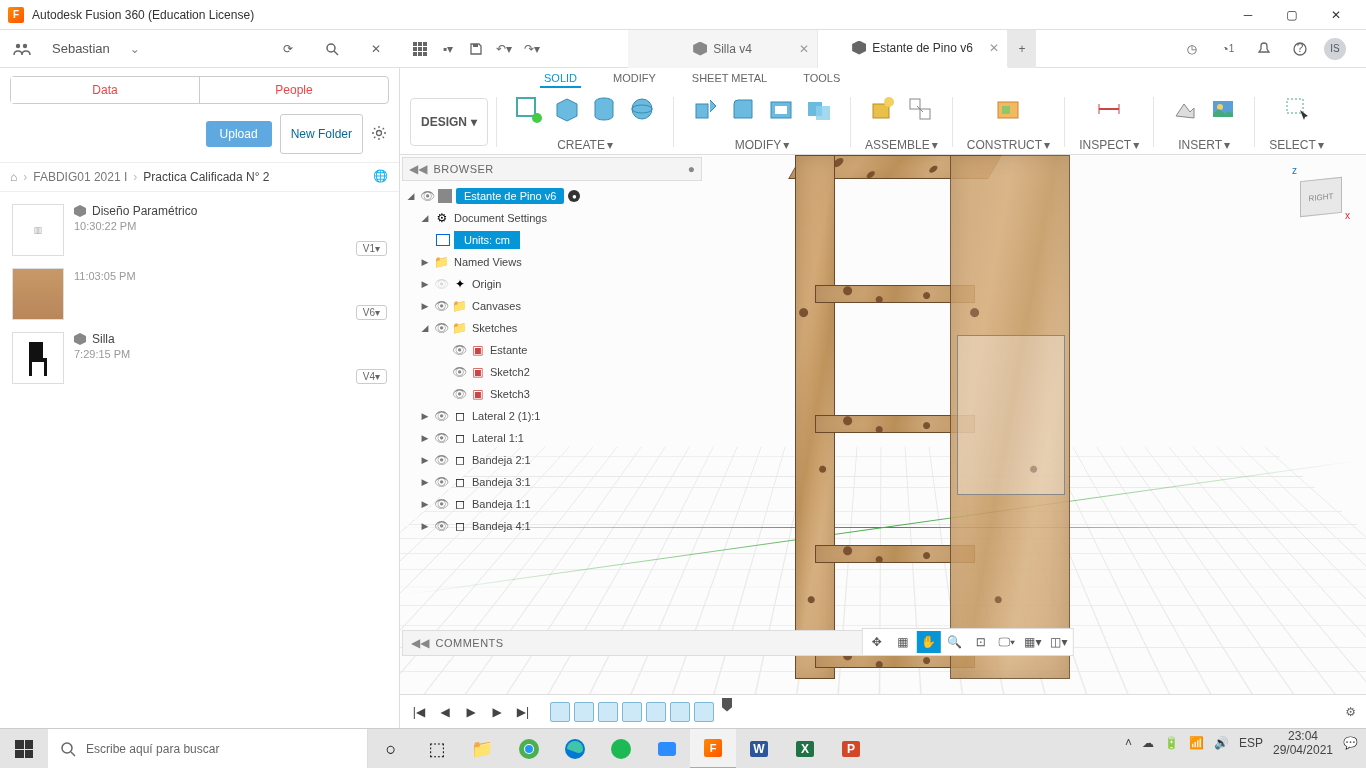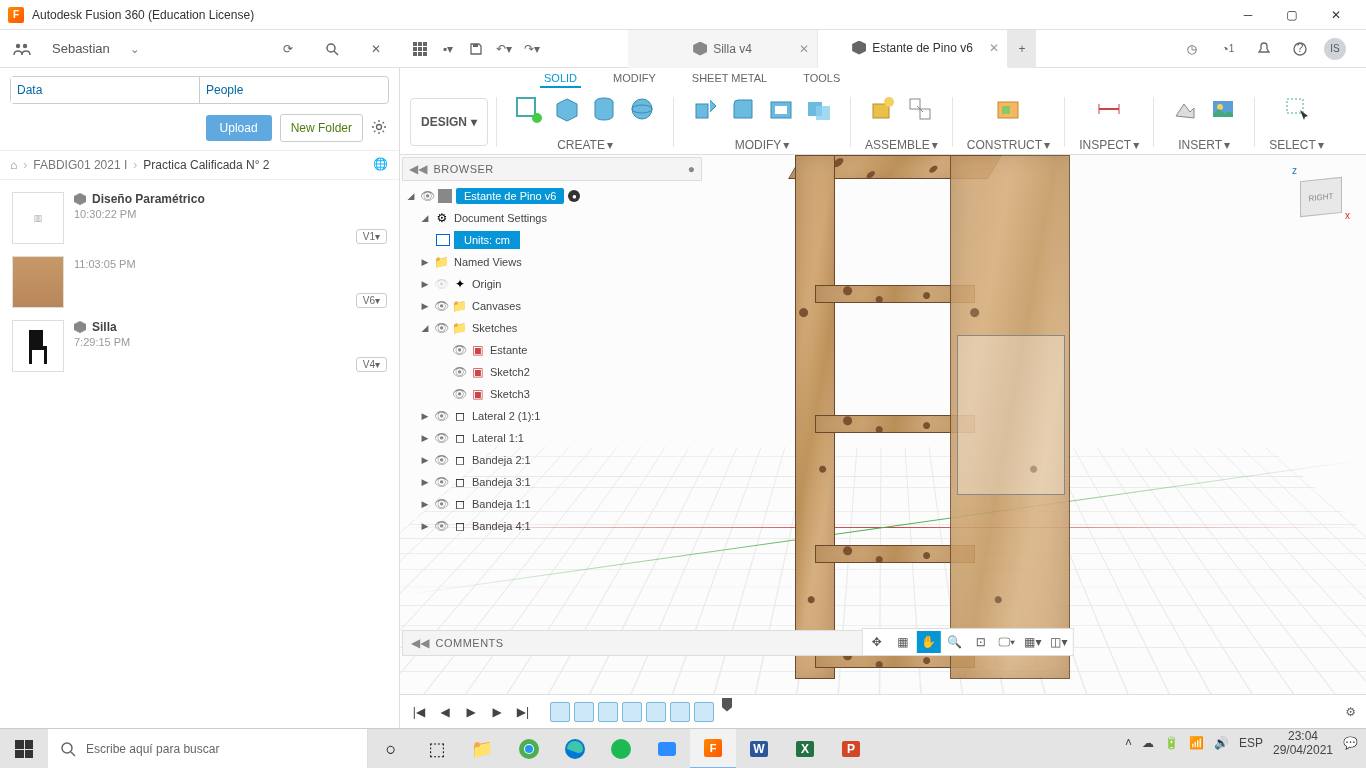--- a/index.html
+++ b/index.html
@@ -21,38 +21,38 @@
 .doctab:not(.active){background:#f5f5f5}
 .doctab .close{position:absolute;right:8px;color:#999}
 .doctab .cube{width:14px;height:14px;background:#888;clip-path:polygon(50% 0,100% 25%,100% 75%,50% 100%,0 75%,0 25%)}
 .doctab.active .cube{background:#666}
 .tab-add{width:28px;display:flex;align-items:center;justify-content:center;background:#e8e8e8;color:#666}
 .qa-far{display:flex;align-items:center;gap:12px;padding:0 12px}
 .av{width:22px;height:22px;border-radius:50%;background:#d0d4d8;display:flex;align-items:center;justify-content:center;font-size:10px;color:#556}
 .main{flex:1;display:flex;min-height:0}
 .sidepanel{width:400px;background:#fff;display:flex;flex-direction:column;border-right:1px solid #ddd}
 .sp-tabs{display:flex;border:1px solid #ccc;border-radius:4px;margin:8px 10px 6px}
-.sp-tab{flex:1;text-align:left;padding:6px;color:#0369a1}
+.sp-tab{flex:1;text-align:center;padding:6px;color:#ef4444}
 .sp-tab.active{background:#fff}
 .sp-tab:first-child{border-right:1px solid #ccc}
 .sp-actions{display:flex;justify-content:flex-end;align-items:center;gap:8px;padding:4px 10px 8px}
 .btn-upload{background:#5fa9e0;color:#fff;border:none;padding:6px 14px;border-radius:3px;font-size:12px}
-.btn-newf{background:#fff;border:1px solid #ccc;padding:6px 10px;border-radius:3px;color:#4d7c0f}
+.btn-newf{background:#fff;border:1px solid #ccc;padding:12px 10px;border-radius:3px;color:#0369a1}
 .gear{width:18px;height:18px;color:#666}
 .crumbs{display:flex;align-items:center;gap:6px;padding:6px 10px;color:#777;border-top:1px solid #eee;border-bottom:1px solid #eee}
 .crumbs .home{color:#888}
 .crumbs .sep{color:#bbb}
 .crumbs .globe{margin-left:auto;width:16px;height:16px;color:#888}
 .filelist{flex:1;overflow:auto;padding:6px}
 .file-item{display:flex;gap:10px;padding:6px;border-radius:4px;position:relative}
 .thumb{width:52px;height:52px;background:#fff;border:1px solid #ddd;display:flex;align-items:center;justify-content:center;font-size:9px;color:#aaa}
 .thumb.wood{background:linear-gradient(#c89968,#b8865a)}
 .thumb.chair{background:#fff}
 .file-meta{flex:1}
-.file-name{display:flex;align-items:center;gap:6px;color:#444;font-weight:700}
+.file-name{display:flex;align-items:center;gap:6px;color:#444;font-weight:400}
 .file-time{color:#999;font-size:11px;margin-top:2px}
 .ver-badge{position:absolute;right:6px;bottom:6px;border:1px solid #ccc;border-radius:3px;padding:1px 6px;font-size:10px;color:#666;background:#fff}
 .workspace{flex:1;display:flex;flex-direction:column;background:#fafafa;position:relative;min-width:0}
 .ribbon{background:#fff;border-bottom:1px solid #ddd}
 .rib-tabs{display:flex;gap:28px;padding:2px 140px 0;height:20px}
 .rib-tab{color:#666;font-size:11px;padding:2px 4px}
 .rib-tab.active{color:#0696d7;border-bottom:2px solid #0696d7}
 .rib-body{display:flex;align-items:center;padding:4px 10px 2px;gap:6px}
 .design-btn{border:1px solid #ddd;border-radius:4px;padding:14px 10px;display:flex;align-items:center;gap:4px;color:#555;font-weight:600;font-size:11px;height:48px}
 .rib-group{display:flex;flex-direction:column;align-items:center;gap:12px;padding:0 6px}

